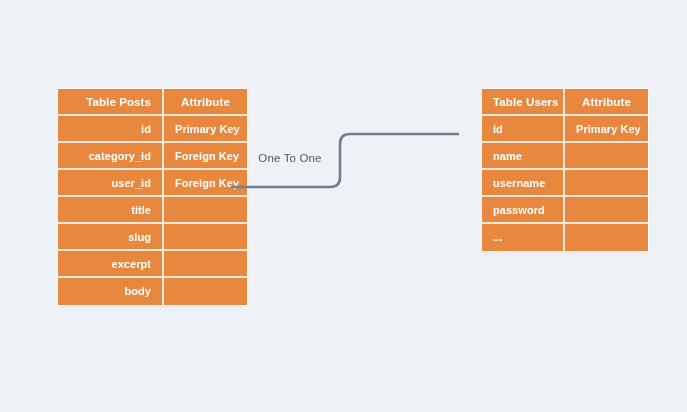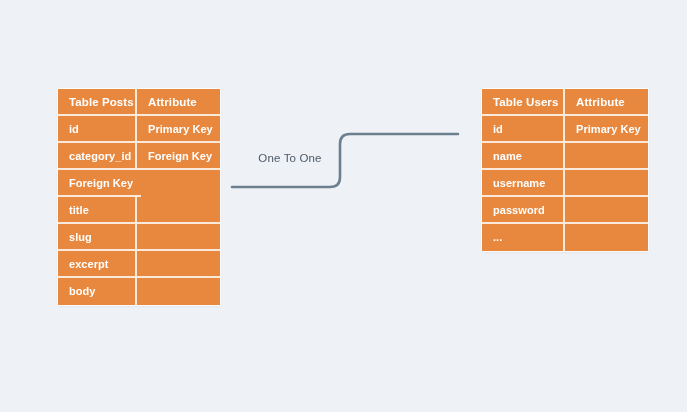--- a/index.html
+++ b/index.html
@@ -40,36 +40,37 @@
     white-space: nowrap;
     overflow: hidden;
     border-right: 2px solid rgba(255,255,255,0.82);
     border-bottom: 2px solid rgba(255,255,255,0.82);
   }
   .entity .row:last-child .cell {
     border-bottom: none;
   }
   .entity .cell.last {
     border-right: none;
+    text-align: center;
   }
   .entity .cell.head {
     font-size: 11.5px;
     letter-spacing: 0.1px;
   }
   .entity .cell.body {
     font-size: 11px;
     letter-spacing: 0.05px;
   }
   .row {
     display: flex;
   }
 
   
   #entity-posts { left: 58px; top: 89px; }
-  #entity-posts .c-name  { width: 79px; }
+  #entity-posts .c-name  { width: 106px; text-align: right; }
   #entity-posts .c-attr  { width: 83px; }
 
   
   #entity-users { left: 482px; top: 89px; }
   #entity-users .c-name  { width: 83px; }
   #entity-users .c-attr  { width: 83px; }
 
   
   #relationship-connector {
     position: absolute;
@@ -103,20 +104,21 @@
     </div>
     <div class="row">
       <div class="cell body c-name">id</div>
       <div class="cell body c-attr last">Primary Key</div>
     </div>
     <div class="row">
       <div class="cell body c-name">category_id</div>
       <div class="cell body c-attr last">Foreign Key</div>
     </div>
     <div class="row">
+      <div class="cell body c-name">user_id</div>
       <div class="cell body c-attr last">Foreign Key</div>
     </div>
     <div class="row">
       <div class="cell body c-name">title</div>
       <div class="cell body c-attr last"></div>
     </div>
     <div class="row">
       <div class="cell body c-name">slug</div>
       <div class="cell body c-attr last"></div>
     </div>

